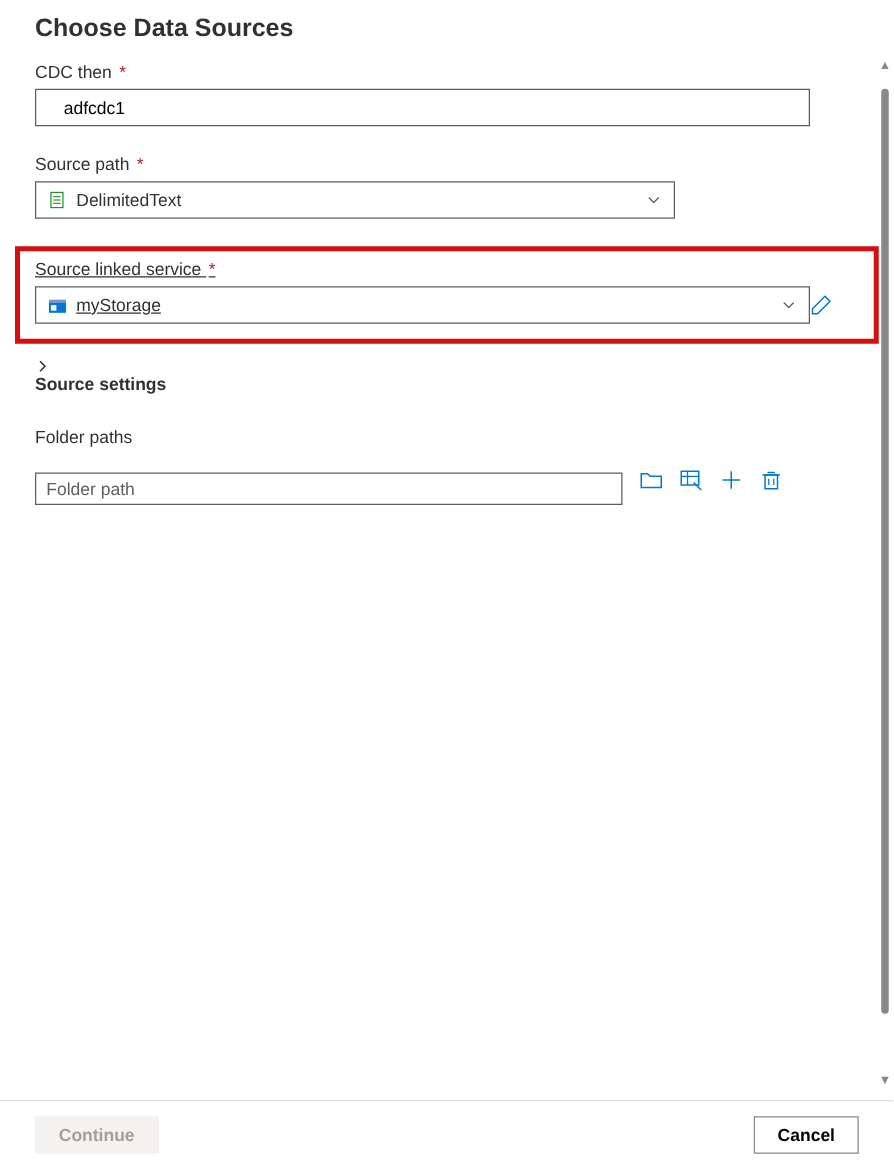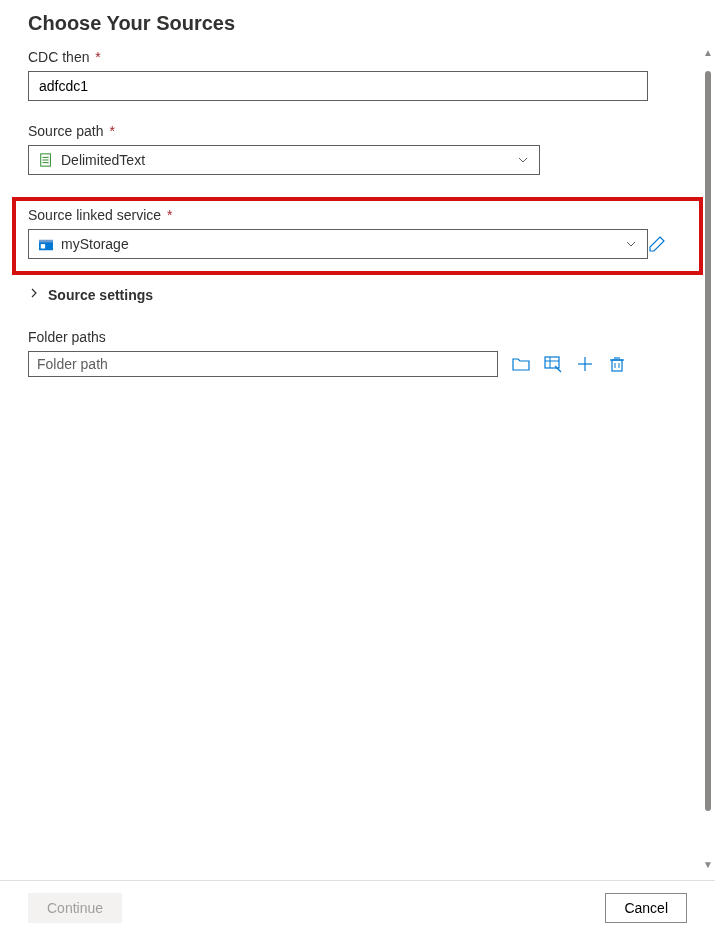--- a/index.html
+++ b/index.html
@@ -42,21 +42,21 @@
     display: block;
   }
   .required {
     color: #a4262c;
     margin-left: 2px;
   }
   .text-input {
     width: 620px;
     height: 30px;
     border: 1px solid #605e5c;
-    padding: 4px 10px;
+    padding: 4px 22px;
     font-size: 14px;
     font-family: inherit;
     background: #fff;
     outline: none;
   }
   .select-box {
     width: 512px;
     height: 30px;
     border: 1px solid #605e5c;
     padding: 0 10px;
@@ -98,47 +98,49 @@
     width: 18px;
     height: 18px;
     cursor: pointer;
     flex-shrink: 0;
   }
   .highlight-box {
     border: 4px solid #d40f0f;
     padding: 6px 12px 12px 12px;
     margin: 0 -16px 12px -16px;
   }
-  .highlight-box .field { margin-bottom: 0; }
+  .highlight-box .field { margin-bottom: 0; text-decoration: underline; }
   .collapsible {
     display: flex;
     align-items: flex-start;
     cursor: pointer;
     margin-bottom: 26px;
     font-weight: 600;
     font-size: 14px;
+    flex-direction: column;
   }
   .chevron-right {
     width: 12px;
     height: 12px;
     margin-right: 8px;
   }
   .folder-row {
     display: flex;
     align-items: center;
     gap: 14px;
   }
   .folder-input {
     width: 470px;
     height: 26px;
     border: 1px solid #605e5c;
     padding: 4px 8px;
     font-size: 14px;
     font-family: inherit;
     color: #605e5c;
+    margin-top: 15px;
   }
   .folder-input::placeholder { color: #605e5c; }
   .icon-btn {
     width: 18px;
     height: 18px;
     cursor: pointer;
     color: #0078d4;
     display: flex;
     align-items: center;
     justify-content: center;
@@ -157,20 +159,21 @@
     background: #fff;
   }
   .btn {
     height: 30px;
     padding: 0 18px;
     font-size: 14px;
     font-family: inherit;
     cursor: pointer;
     border: 1px solid #8a8886;
     background: #fff;
+    font-weight: bold;
   }
   .btn.primary-disabled {
     background: #f3f2f1;
     border: 1px solid #f3f2f1;
     color: #a19f9d;
     cursor: default;
   }
   .scrollbar {
     position: absolute;
     right: 0;
@@ -195,21 +198,21 @@
     flex: 1;
     margin: 4px 0 40px 0;
     max-height: 740px;
   }
 </style>
 </head>
 <body>
 
 <div class="content">
 
-  <h1 class="title">Choose Your Sources</h1>
+  <h1 class="title">Choose Data Sources</h1>
 
   <div class="field">
     <label class="field-label">
       <span>CDC then</span>
       <span class="required">*</span>
     </label>
     <input class="text-input" type="text" value="adfcdc1" style="">
   </div>
 
   <div class="field">

